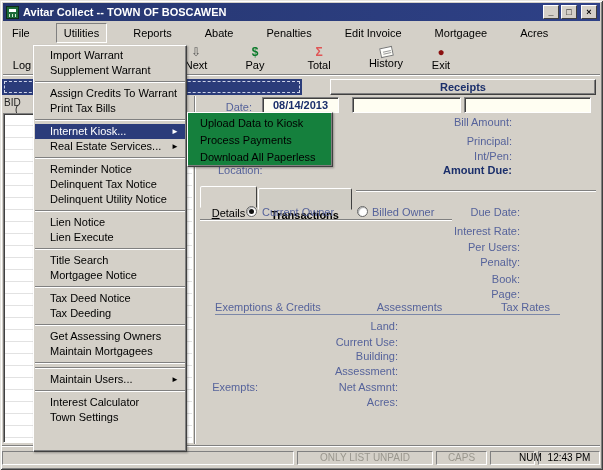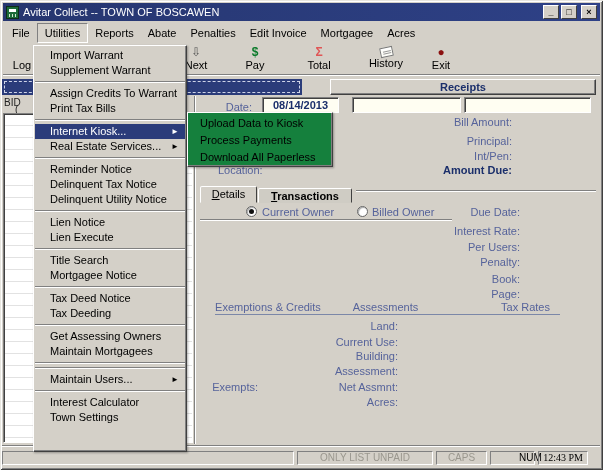--- a/index.html
+++ b/index.html
@@ -2,31 +2,31 @@
 <html><head>
 <meta charset="utf-8">
 <style>
   html,body{margin:0;padding:0;background:#fff;}
   *{box-sizing:border-box;font-family:"Liberation Sans",sans-serif;}
   #win{position:relative;width:603px;height:470px;background:#D4D0C8;overflow:hidden;
        box-shadow:inset 1px 1px 0 #e8e6e0, inset -1px -1px 0 #404040, inset 2px 2px 0 #fff, inset -2px -2px 0 #808080;}
   
   .titlebar{position:absolute;left:3px;top:3px;width:597px;height:18px;background:linear-gradient(90deg,#26366f,#2e4187);
             display:flex;align-items:center;padding:0 3px;}
-  .titlebar .ttl{color:#fff;font-size:11px;font-weight:normal;margin-left:4px;white-space:nowrap;}
+  .titlebar .ttl{color:#fff;font-size:11px;font-weight:bold;margin-left:4px;white-space:nowrap;}
   .appicon{width:13px;height:13px;background:#1c6b38;border:1px solid #0d2d18;position:relative;}
   .appicon:before{content:"";position:absolute;left:2px;top:2px;width:7px;height:3px;background:#fff;}
   .appicon:after{content:"";position:absolute;left:2px;top:7px;width:7px;height:3px;
                  background:repeating-linear-gradient(90deg,#cfe8cf 0 1px,#1c6b38 1px 3px);}
   .winbtns{margin-left:auto;display:flex;gap:2px;}
   .wbtn{width:16px;height:14px;background:#D4D0C8;border:1px solid;border-color:#fff #404040 #404040 #fff;
         font-size:9px;font-weight:bold;color:#000;text-align:center;line-height:12px;}
   .wbtn.close{margin-left:2px;}
   
-  .menubar{position:absolute;left:3px;top:22px;width:597px;height:22px;display:flex;align-items:center;padding-left:2px;}
+  .menubar{position:absolute;left:3px;top:22px;width:597px;height:22px;display:flex;align-items:center;padding-left:2px;gap:19px;}
   .mitem{font-size:11px;color:#000;padding:3px 7px;white-space:nowrap;}
   .mitem.pressed{border:1px solid;border-color:#808080 #fff #fff #808080;background:#d8d4cc;}
   
   .toolbar{position:absolute;left:3px;top:44px;width:597px;height:31px;border-bottom:1px solid #808080;box-shadow:0 1px 0 #fff;}
   .tbtn{position:absolute;top:1px;width:54px;height:29px;display:flex;flex-direction:column;align-items:center;justify-content:flex-start;}
   .tbtn .tico{height:14px;font-size:12px;line-height:14px;font-weight:bold;}
   .tbtn .tlbl{font-size:11px;color:#000;line-height:12px;}
   .note-ico{width:13px;height:10px;background:#fdfdf8;border:1px solid #777;transform:rotate(-12deg);margin-top:2px;
             box-shadow:inset 0 2px 0 #fff;position:relative;}
   .note-ico:before{content:"";position:absolute;left:2px;top:3px;width:8px;height:1px;background:#999;box-shadow:0 2px 0 #999;}
@@ -44,21 +44,21 @@
   .vsep{position:absolute;left:194px;top:96px;width:1px;height:348px;background:#808080;box-shadow:1px 0 0 #fff;}
   .hgroove{position:absolute;height:1px;background:#808080;box-shadow:0 1px 0 #fff;}
   
   .field{position:absolute;top:97px;height:16px;background:#FFFEF2;border:1px solid;border-color:#808080 #fff #fff #808080;
          box-shadow:inset 1px 1px 0 #404040;font-size:11px;font-weight:bold;color:#1B2F6B;text-align:center;line-height:14px;}
   .lbl{position:absolute;font-size:11px;color:#56639B;white-space:nowrap;}
   .lbl.r{text-align:right;}
   .lbl.b{font-weight:bold;color:#1B2F6B;}
   
   .tab{position:absolute;top:186px;height:17px;background:#D4D0C8;border:1px solid;border-color:#fff #404040 transparent #fff;
-       border-radius:2px 2px 0 0;font-size:11px;color:#000;text-align:center;padding-top:1px;}
+       border-radius:2px 2px 0 0;font-size:11px;color:#000;text-align:center;padding-top:20px;}
   .tab span{display:block;}
   .tab span::first-letter{text-decoration:underline;}
   .tab.inactive{top:188px;height:15px;background:#cfccc4;font-weight:bold;}
   
   .radio{position:absolute;width:11px;height:11px;border-radius:50%;background:#fff;border:1px solid #666;
          box-shadow:inset 1px 1px 1px #aaa;}
   .radio.checked:before{content:"";position:absolute;left:2px;top:2px;width:5px;height:5px;border-radius:50%;background:#111;}
   
   .menu{position:absolute;left:33px;top:45px;width:154px;height:407px;background:#D4D0C8;z-index:50;
         border:1px solid;border-color:#fff #404040 #404040 #fff;box-shadow:inset -1px -1px 0 #808080,1px 1px 2px rgba(0,0,0,.3);
@@ -165,40 +165,40 @@
   <div class="hgroove" style="left:200px;top:219px;width:252px;"></div>
 
   <div class="lbl r" style="left:340px;top:206px;width:180px;">Due Date:</div>
   <div class="lbl r" style="left:340px;top:225px;width:180px;">Interest Rate:</div>
   <div class="lbl r" style="left:340px;top:241px;width:180px;">Per Users:</div>
   <div class="lbl r" style="left:340px;top:256px;width:180px;">Penalty:</div>
   <div class="lbl r" style="left:340px;top:273px;width:180px;">Book:</div>
   <div class="lbl r" style="left:340px;top:288px;width:180px;">Page:</div>
 
   <div class="secthdr" style="left:210px;top:301px;width:116px;">Exemptions &amp; Credits</div>
-  <div class="secthdr" style="left:338px;top:301px;width:95px;">Assessments</div>
+  <div class="secthdr" style="left:362px;top:301px;width:95px;">Assessments</div>
   <div class="secthdr" style="left:478px;top:301px;width:95px;">Tax Rates</div>
   <div style="position:absolute;left:215px;top:314px;width:345px;height:1px;background:#7b87a8;"></div>
 
   <div class="lbl r" style="left:250px;top:320px;width:148px;">Land:</div>
   <div class="lbl r" style="left:250px;top:336px;width:148px;">Current Use:</div>
   <div class="lbl r" style="left:250px;top:350px;width:148px;">Building:</div>
   <div class="lbl r" style="left:250px;top:365px;width:148px;">Assessment:</div>
   <div class="lbl r" style="left:250px;top:381px;width:148px;">Net Assmnt:</div>
   <div class="lbl r" style="left:250px;top:396px;width:148px;">Acres:</div>
   <div class="lbl r" style="left:210px;top:381px;width:48px;">Exempts:</div>
 
   <div class="hgroove" style="left:2px;top:445px;width:598px;"></div>
 
   <div class="statusbar">
     <div class="sbox" style="left:0;width:292px;"></div>
     <div class="sbox dim" style="left:295px;width:136px;">ONLY LIST UNPAID</div>
     <div class="sbox dim" style="left:434px;width:51px;">CAPS</div>
     <div class="sbox" style="left:488px;width:45px;padding-left:28px;">NUM</div>
-    <div class="sbox" style="left:536px;width:50px;font-family:Liberation Serif, serif;">12:43 PM</div>
+    <div class="sbox" style="left:536px;width:62px;">12:43 PM</div>
   </div>
 
   <div class="menu">
     <div class="it">Import Warrant</div>
     <div class="it">Supplement Warrant</div>
     <div class="sep"></div>
     <div class="it">Assign Credits To Warrant</div>
     <div class="it">Print Tax Bills</div>
     <div class="sep"></div>
     <div class="it hl"><span>Internet Kiosk...</span><span class="arr">►</span></div>

